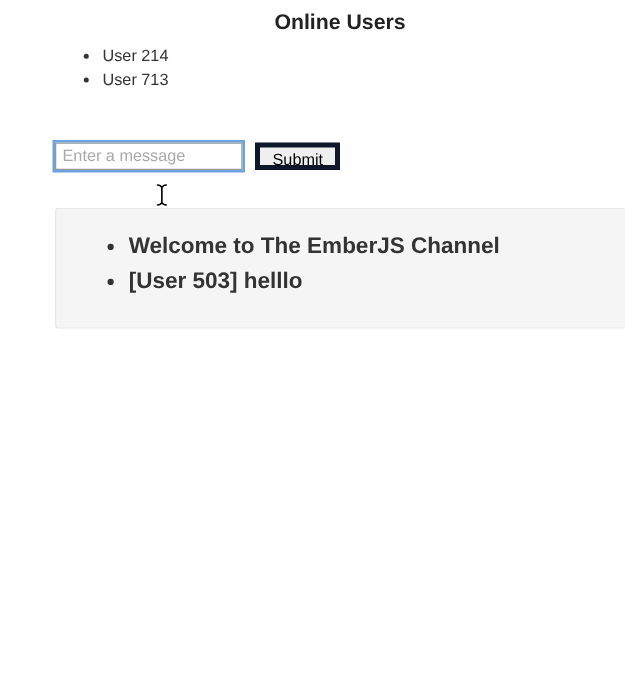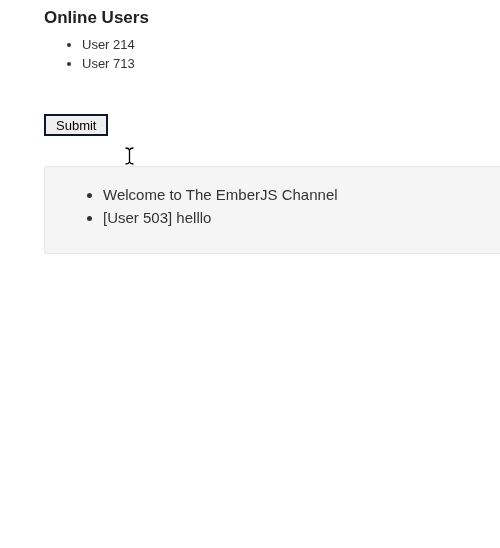--- a/index.html
+++ b/index.html
@@ -13,20 +13,21 @@
       width: 500px;
     }
     .container {
       padding: 8px 0 0 44px;
     }
     h3 {
       font-size: 17px;
       font-weight: bold;
       margin: 0 0 8px 0;
       color: #222;
+      text-align: center;
     }
     ul {
       margin: 0 0 0 0;
       padding-left: 38px;
       list-style: disc;
     }
     ul li {
       font-size: 13px;
       line-height: 1.45;
       color: #333;
@@ -57,39 +58,40 @@
     }
     .msg-input::placeholder {
       color: #a9a9a9;
     }
     .submit-btn {
       height: 22px;
       padding: 2px 10px;
       font-size: 13px;
       font-family: Arial, sans-serif;
       background: #efefef;
-      border: 2px solid #0f172a;
+      border: 4px solid #0f172a;
       cursor: pointer;
       color: #000;
     }
     .history-panel {
       margin-top: 30px;
       border: 1px solid #e6e6e6;
       border-right: none;
       background: #f5f5f5;
       padding: 16px 0 24px 0;
       border-radius: 3px 0 0 3px;
       width: calc(100% + 0px);
     }
     .history-panel ul {
       padding-left: 58px;
     }
     .history-panel li {
-      font-size: 15px;
+      font-size: 18px;
       line-height: 1.55;
+      font-weight: bold;
     }
     .cursor-overlay {
       position: absolute;
       pointer-events: none;
       width: 8px;
       height: 17px;
     }
     .cursor-overlay svg { display: block; }
   </style>
 </head>
@@ -101,20 +103,21 @@
     <h3>Online Users</h3>
     <ul>
       <li>User 214</li>
       <li>User 713</li>
     </ul>
   </div>
 
   <div class="section">
 
     <div class="form-row">
+      <input type="text" class="msg-input" placeholder="Enter a message" style="">
       <button class="submit-btn">Submit</button>
     </div>
 
     <div class="history-panel">
       <ul>
         <li>Welcome to The EmberJS Channel</li>
         <li>[User 503] helllo</li>
       </ul>
     </div>
   </div>

